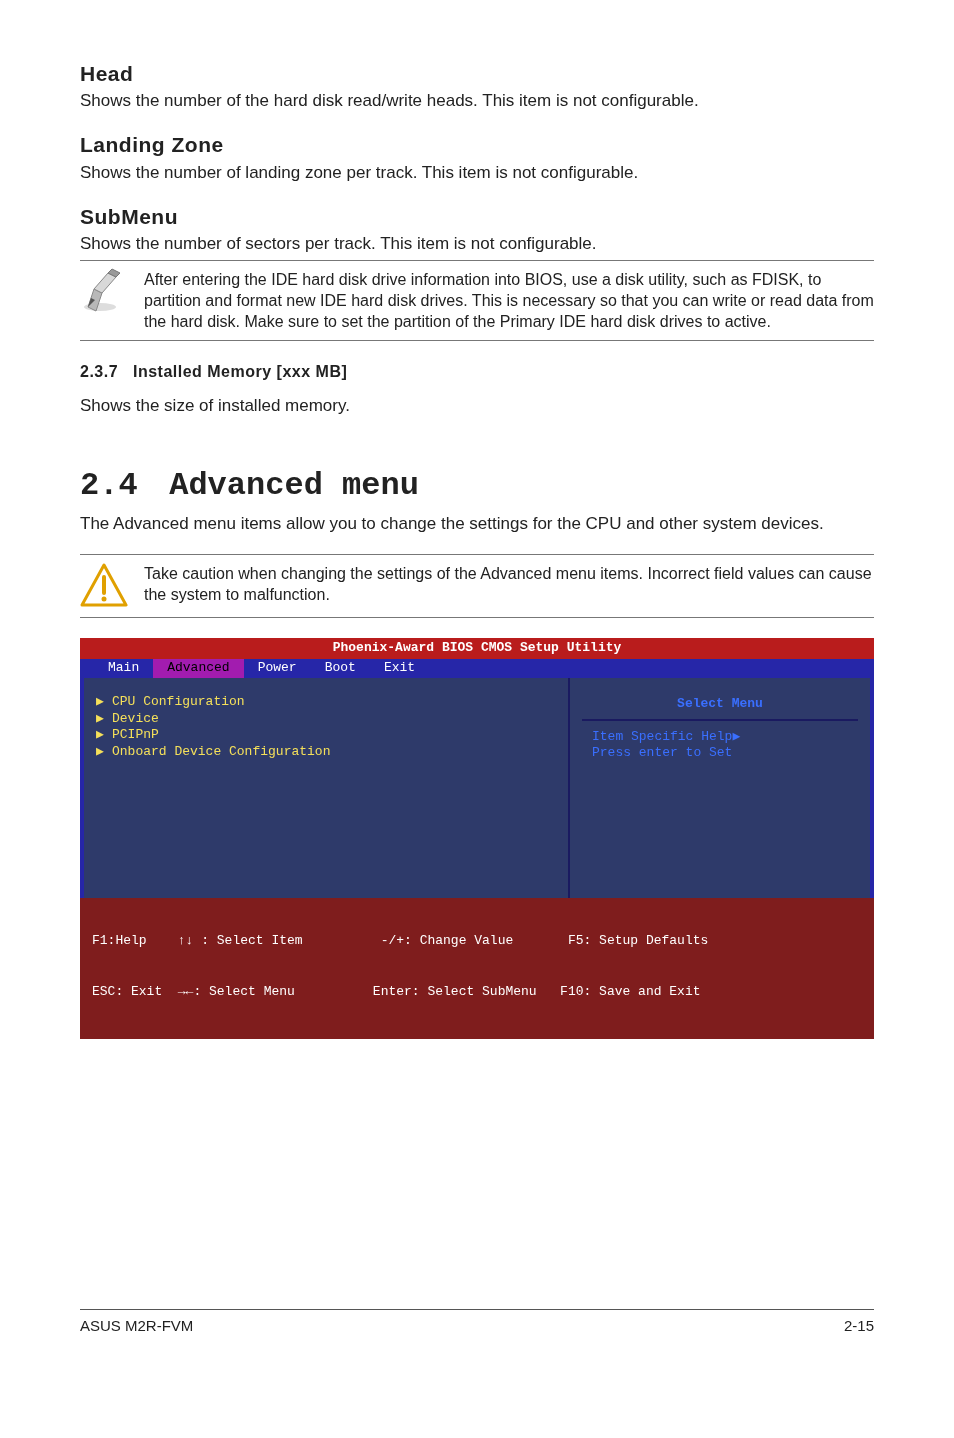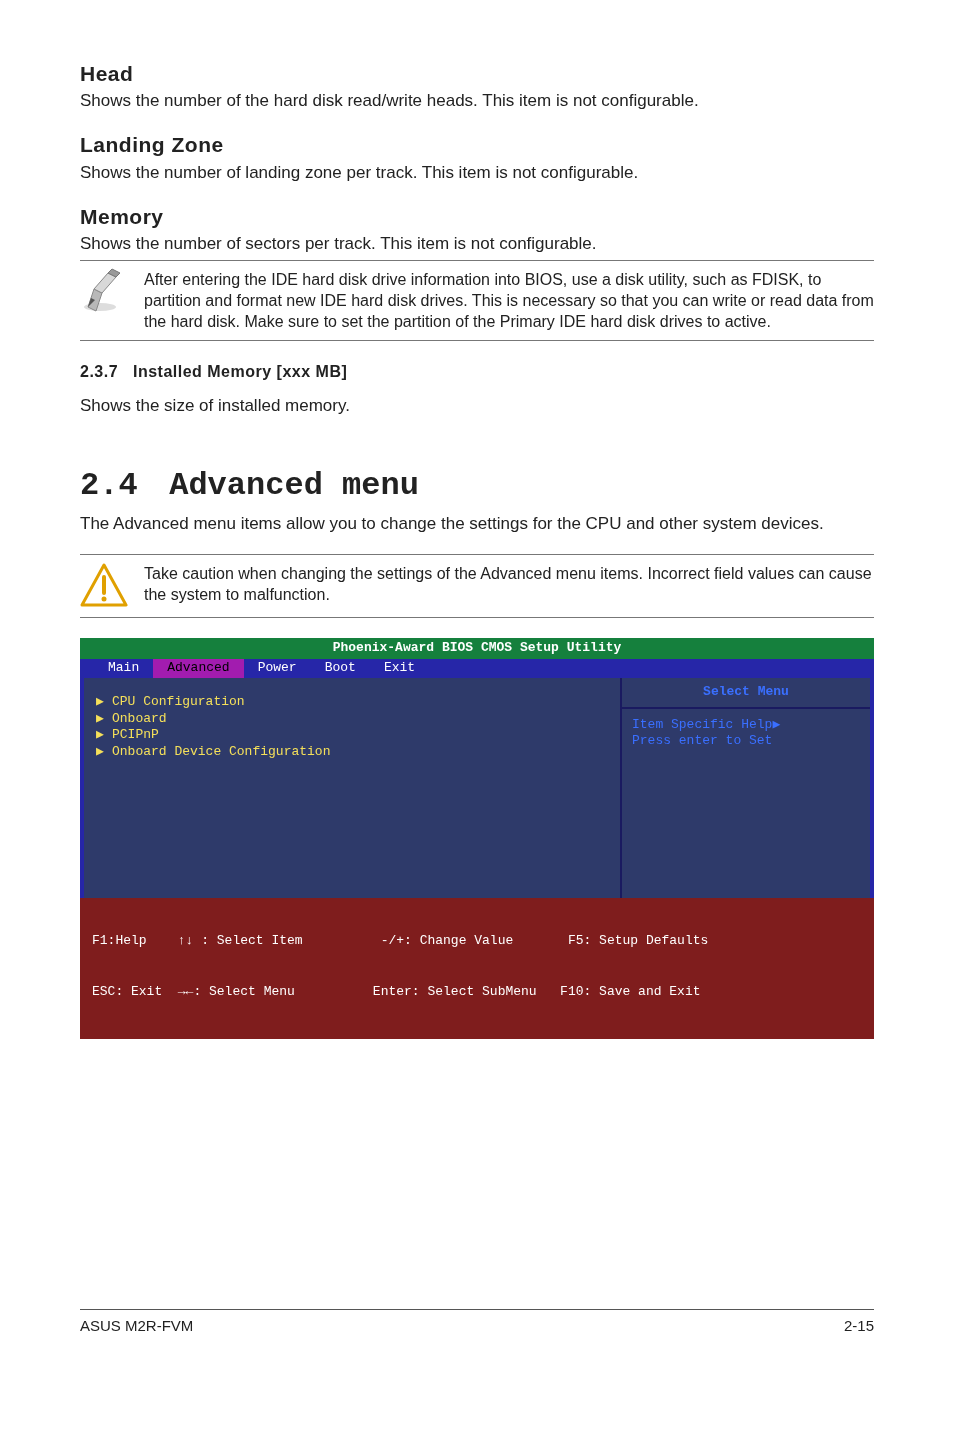--- a/index.html
+++ b/index.html
@@ -45,21 +45,21 @@
   }
   .note-icon { flex: 0 0 48px; height: 48px; }
   .note-text { font-size: 16px; line-height: 1.32; padding-top: 2px; }
   .bios-wrap {
     width: 100%;
     font-family: "Courier New", monospace;
     font-size: 13px;
     line-height: 1.3;
   }
   .bios-titlebar {
-    background: #15803d;
+    background: #b91c1c;
     color: #fff;
     text-align: center;
     font-weight: bold;
     padding: 2px 0;
   }
   .bios-menubar {
     background: #2626a8;
     color: #fff;
     display: flex;
     padding: 0 14px;
@@ -74,24 +74,24 @@
   .bios-left {
     flex: 1;
     background: #2e3a6a;
     color: #f5e05a;
     padding: 10px 8px 10px 12px;
     min-height: 220px;
   }
   .bios-left .row { white-space: pre; }
   .bios-arrow { color: #f5e05a; display:inline-block; width: 16px; }
   .bios-right {
-    width: 250px;
+    width: 302px;
     background: #2e3a6a;
     border-left: 2px solid #1a1a60;
-    padding: 0;
+    padding: 12px;
   }
   .bios-right-header {
     background: #2e3a6a;
     color: #3a6fff;
     font-weight: bold;
     text-align: center;
     border-bottom: 2px solid #1a1a60;
     padding: 6px 4px;
   }
   .bios-right-body {
@@ -117,21 +117,21 @@
 </style>
 </head>
 <body>
 
 <div class="h3">Head</div>
 <div class="para">Shows the number of the hard disk read/write heads. This item is not configurable.</div>
 
 <div class="h3">Landing Zone</div>
 <div class="para">Shows the number of landing zone per track. This item is not configurable.</div>
 
-<div class="h3">Memory</div>
+<div class="h3">SubMenu</div>
 <div class="para" style="margin-bottom:2px;">Shows the number of sectors per track. This item is not configurable.</div>
 
 <div class="note-row">
   <svg class="note-icon" viewBox="0 0 48 48">
     <ellipse cx="20" cy="40" rx="16" ry="4" fill="#ddd"></ellipse>
     <polygon points="8,40 14,22 22,26 16,44" fill="#b8b8b8" stroke="#888" stroke-width="1"></polygon>
     <polygon points="14,22 28,6 36,10 22,26" fill="#d8d8d8" stroke="#888" stroke-width="1"></polygon>
     <polygon points="28,6 32,2 40,6 36,10" fill="#999" stroke="#777" stroke-width="1"></polygon>
     <polygon points="8,40 11,31 15,33" fill="#555"></polygon>
   </svg>
@@ -167,21 +167,21 @@
     <div class="bios-menu-item">Main</div>
     <div class="bios-menu-item sel">Advanced</div>
     <div class="bios-menu-item">Power</div>
     <div class="bios-menu-item">Boot</div>
     <div class="bios-menu-item">Exit</div>
   </div>
   <div class="bios-body">
     <div class="bios-left">
       <div style="height:6px;"></div>
       <div class="row"><span class="bios-arrow">▶</span><span>CPU Configuration</span></div>
-      <div class="row"><span class="bios-arrow">▶</span><span>Onboard</span></div>
+      <div class="row"><span class="bios-arrow">▶</span><span>Device</span></div>
       <div class="row"><span class="bios-arrow">▶</span><span>PCIPnP</span></div>
       <div class="row"><span class="bios-arrow">▶</span><span>Onboard Device Configuration</span></div>
     </div>
     <div class="bios-right">
       <div class="bios-right-header">Select Menu</div>
       <div class="bios-right-body">
         <div>Item Specific Help▶</div>
         <div></div>
         <div>Press enter to Set</div>
       </div>

